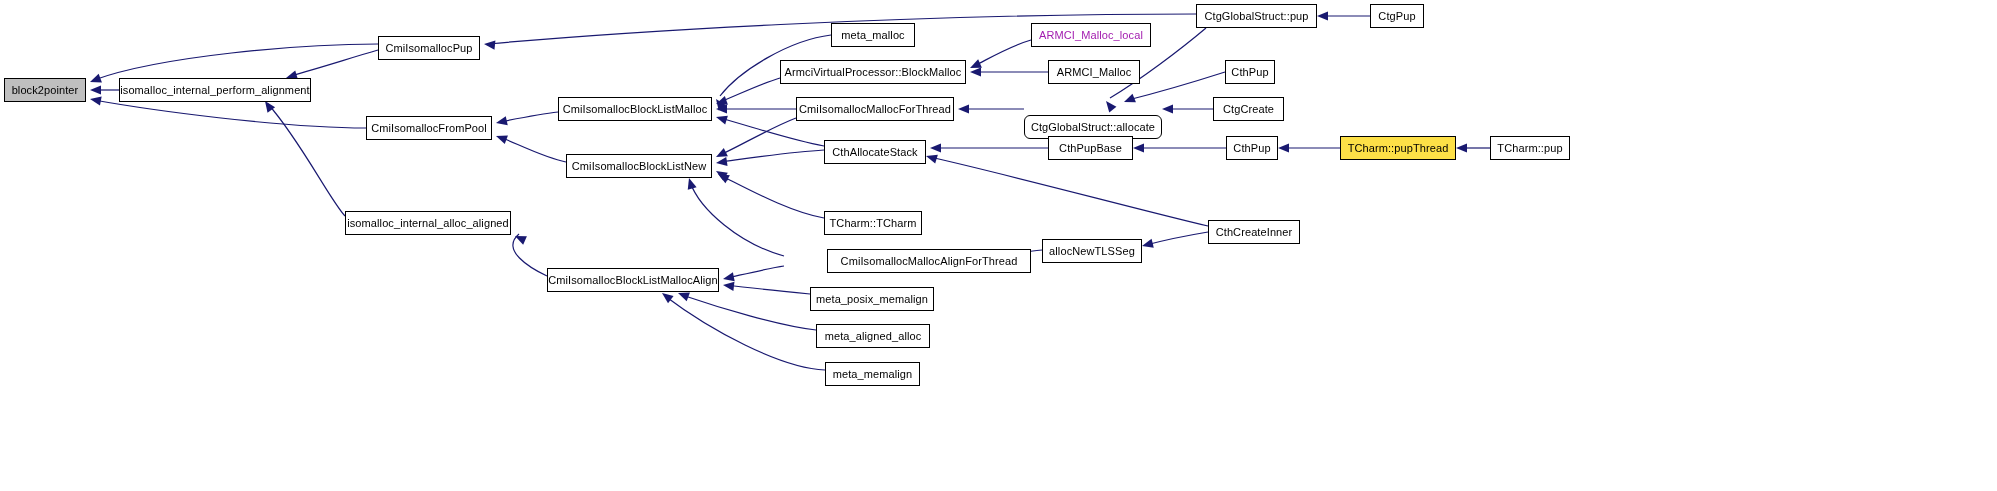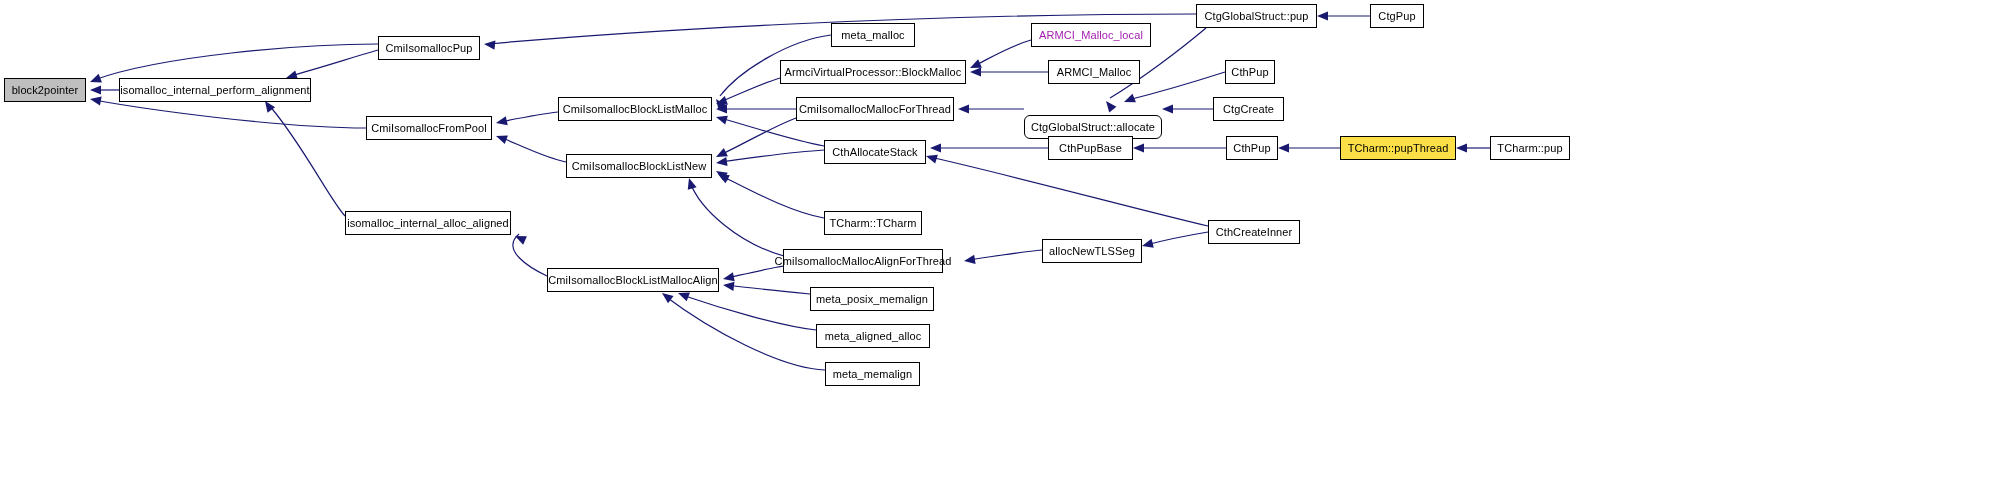--- a/index.html
+++ b/index.html
@@ -162,21 +162,21 @@
       </div>
       <div class="node" style="left: 796px; top: 97px; width: 158px; height: 24px; border-color: rgb(0, 0, 0); background: rgb(255, 255, 255); color: rgb(0, 0, 0);">
         <span class="node-label">CmiIsomallocMallocForThread</span>
       </div>
       <div class="node" style="left: 824px; top: 140px; width: 102px; height: 24px; border-color: rgb(0, 0, 0); background: rgb(255, 255, 255); color: rgb(0, 0, 0);">
         <span class="node-label">CthAllocateStack</span>
       </div>
       <div class="node" style="left: 824px; top: 211px; width: 98px; height: 24px; border-color: rgb(0, 0, 0); background: rgb(255, 255, 255); color: rgb(0, 0, 0); text-align: center;">
         <span class="node-label">TCharm::TCharm</span>
       </div>
-      <div class="node" style="left: 783px; top: 249px; width: 160px; height: 24px; border-color: rgb(0, 0, 0); background: rgb(255, 255, 255); color: rgb(0, 0, 0);">
+      <div class="node" style="left: 827px; top: 249px; width: 204px; height: 24px; border-color: rgb(0, 0, 0); background: rgb(255, 255, 255); color: rgb(0, 0, 0);">
         <span class="node-label">CmiIsomallocMallocAlignForThread</span>
       </div>
       <div class="node" style="left: 810px; top: 287px; width: 124px; height: 24px; border-color: rgb(0, 0, 0); background: rgb(255, 255, 255); color: rgb(0, 0, 0);">
         <span class="node-label">meta_posix_memalign</span>
       </div>
       <div class="node" style="left: 816px; top: 324px; width: 114px; height: 24px; border-color: rgb(0, 0, 0); background: rgb(255, 255, 255); color: rgb(0, 0, 0);">
         <span class="node-label">meta_aligned_alloc</span>
       </div>
       <div class="node" style="left: 825px; top: 362px; width: 95px; height: 24px; border-color: rgb(0, 0, 0); background: rgb(255, 255, 255); color: rgb(0, 0, 0);">
         <span class="node-label">meta_memalign</span>

